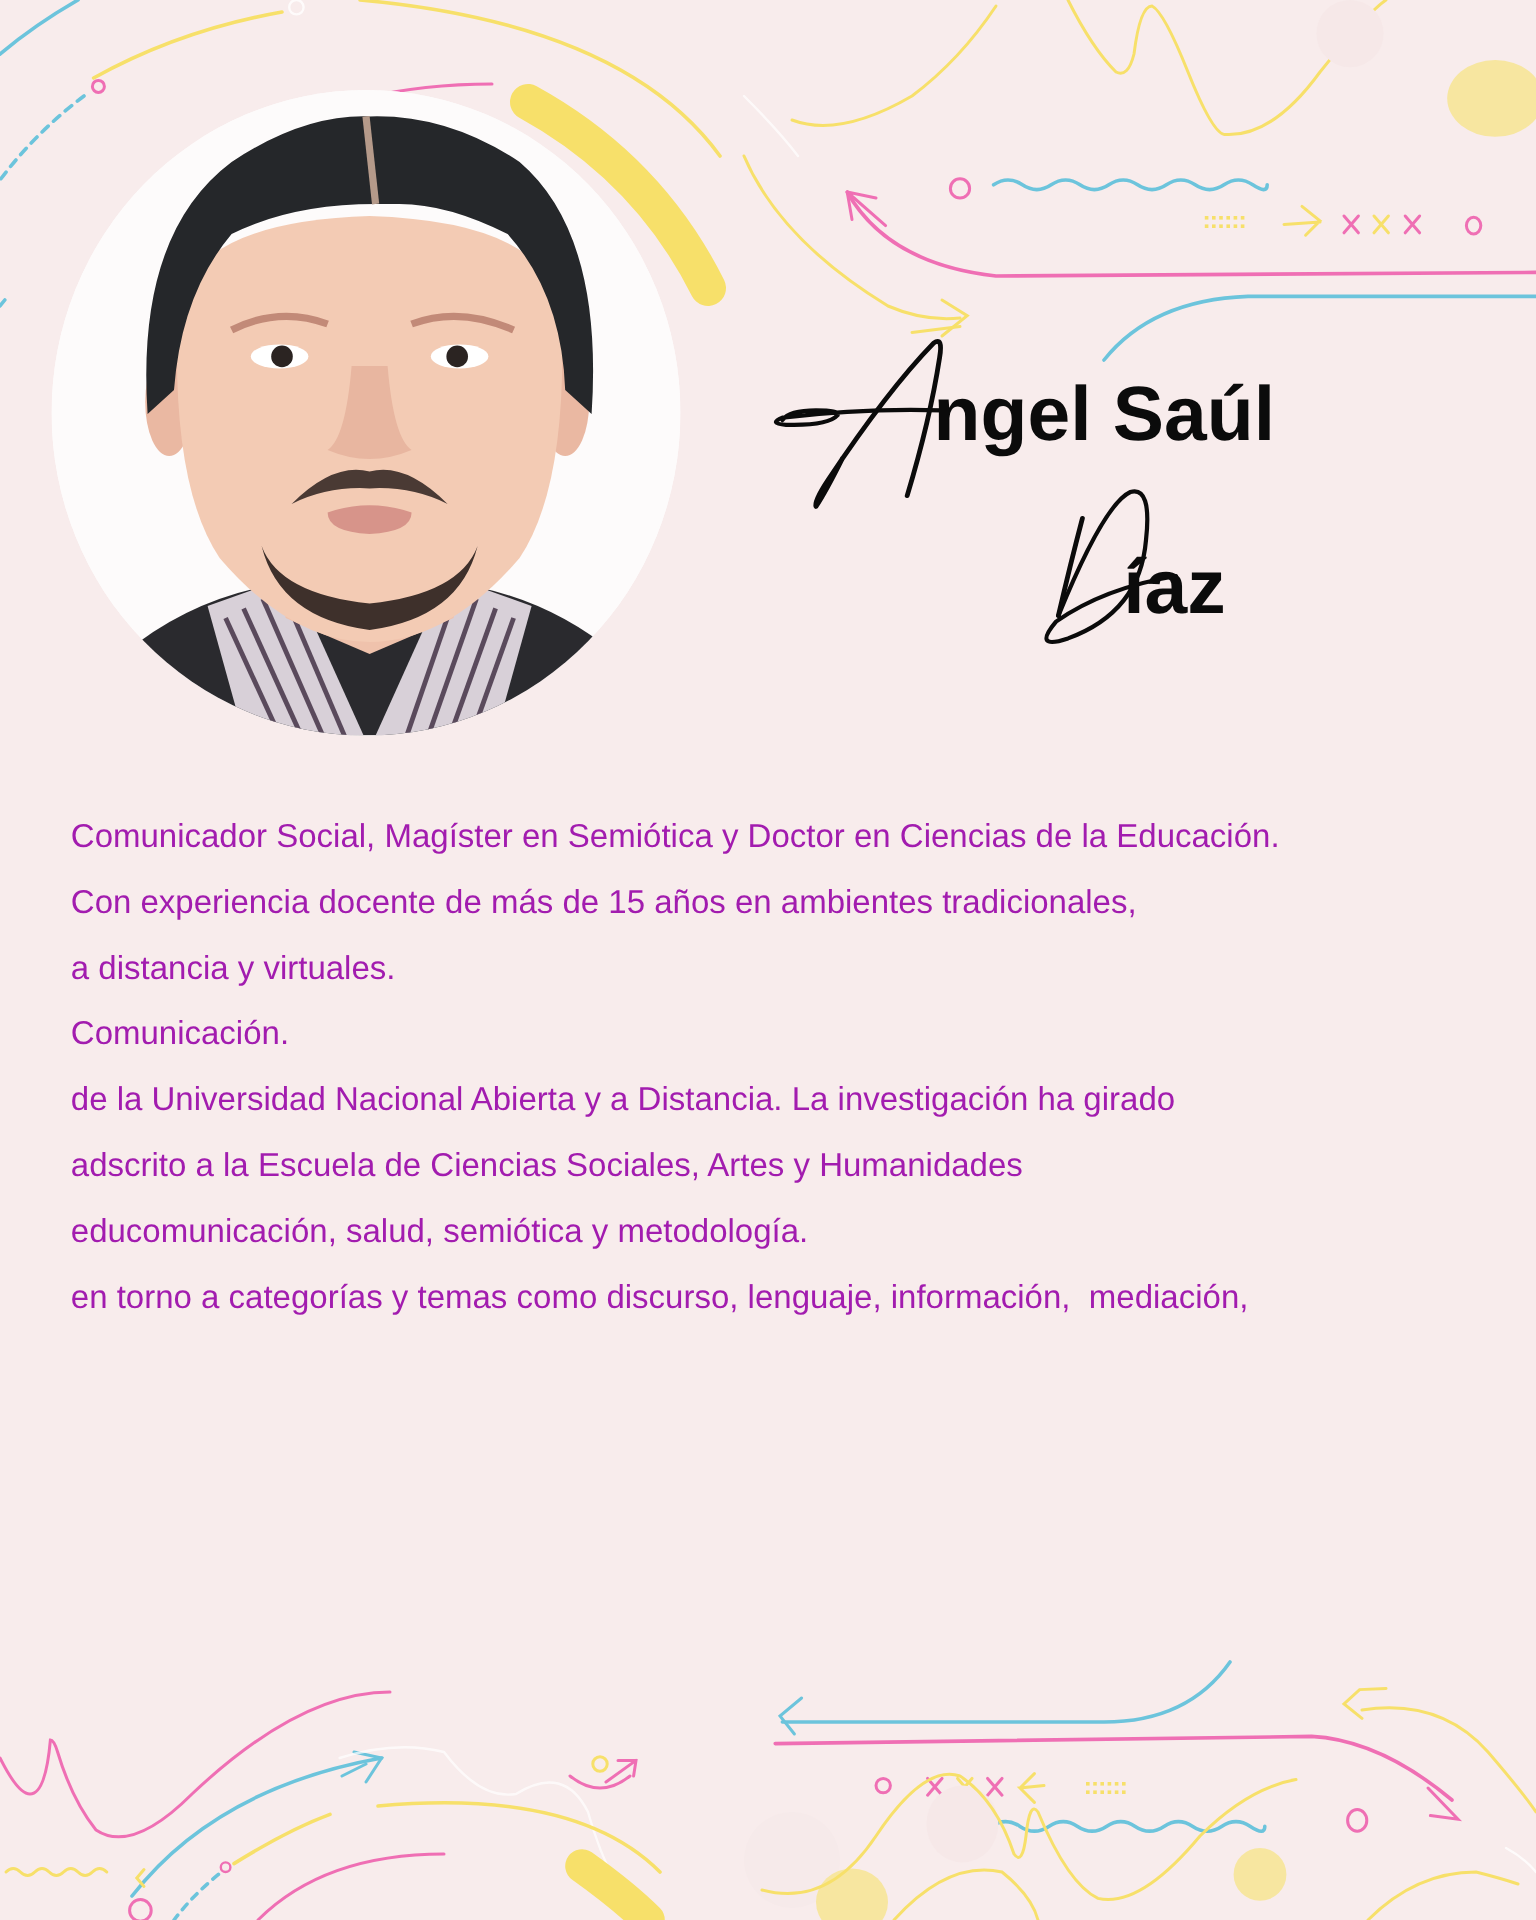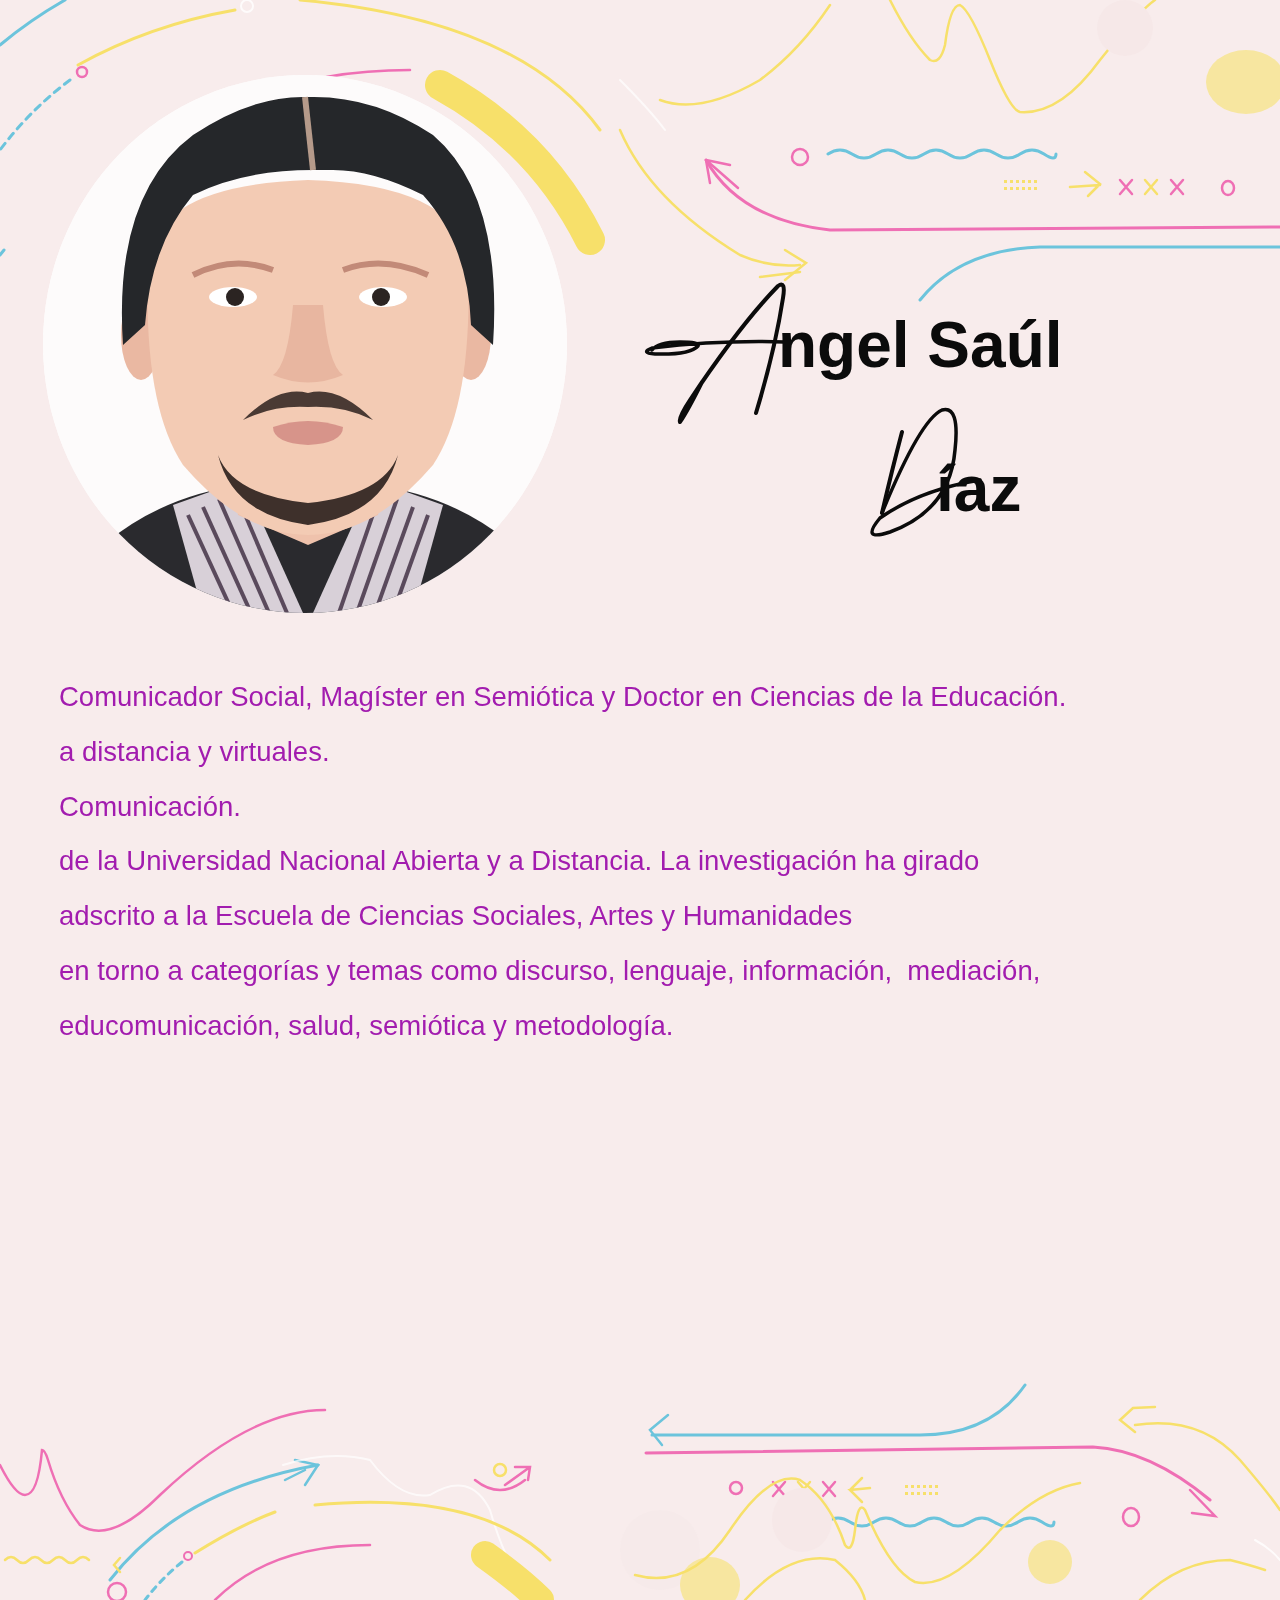--- a/index.html
+++ b/index.html
@@ -191,19 +191,20 @@
       <path d="M282 162 Q272 200 262 243" stroke-width="4"></path>
       <path d="M262 243 Q300 150 322 140 Q340 135 335 180 Q330 240 270 262 Q240 272 260 248 Q300 220 360 210" stroke-width="3.5"></path>
     </g>
   </svg>
   <span class="name-line1">ngel Saúl</span>
   <span class="name-line2">íaz</span>
 </div>
 
 <div class="bio">
   <div>Comunicador Social, Magíster en Semiótica y Doctor en Ciencias de la Educación.</div>
+  <div>Con experiencia docente de más de 15 años en ambientes tradicionales,</div>
   <div>a distancia y virtuales.</div>
   <div>Comunicación.</div>
   <div>de la Universidad Nacional Abierta y a Distancia. La investigación ha girado</div>
   <div>adscrito a la Escuela de Ciencias Sociales, Artes y Humanidades</div>
+  <div>educomunicación, salud, semiótica y metodología.</div>
   <div>en torno a categorías y temas como discurso, lenguaje, información,  mediación,</div>
-  <div>educomunicación, salud, semiótica y metodología.</div>
 </div>
 
 </body></html>

